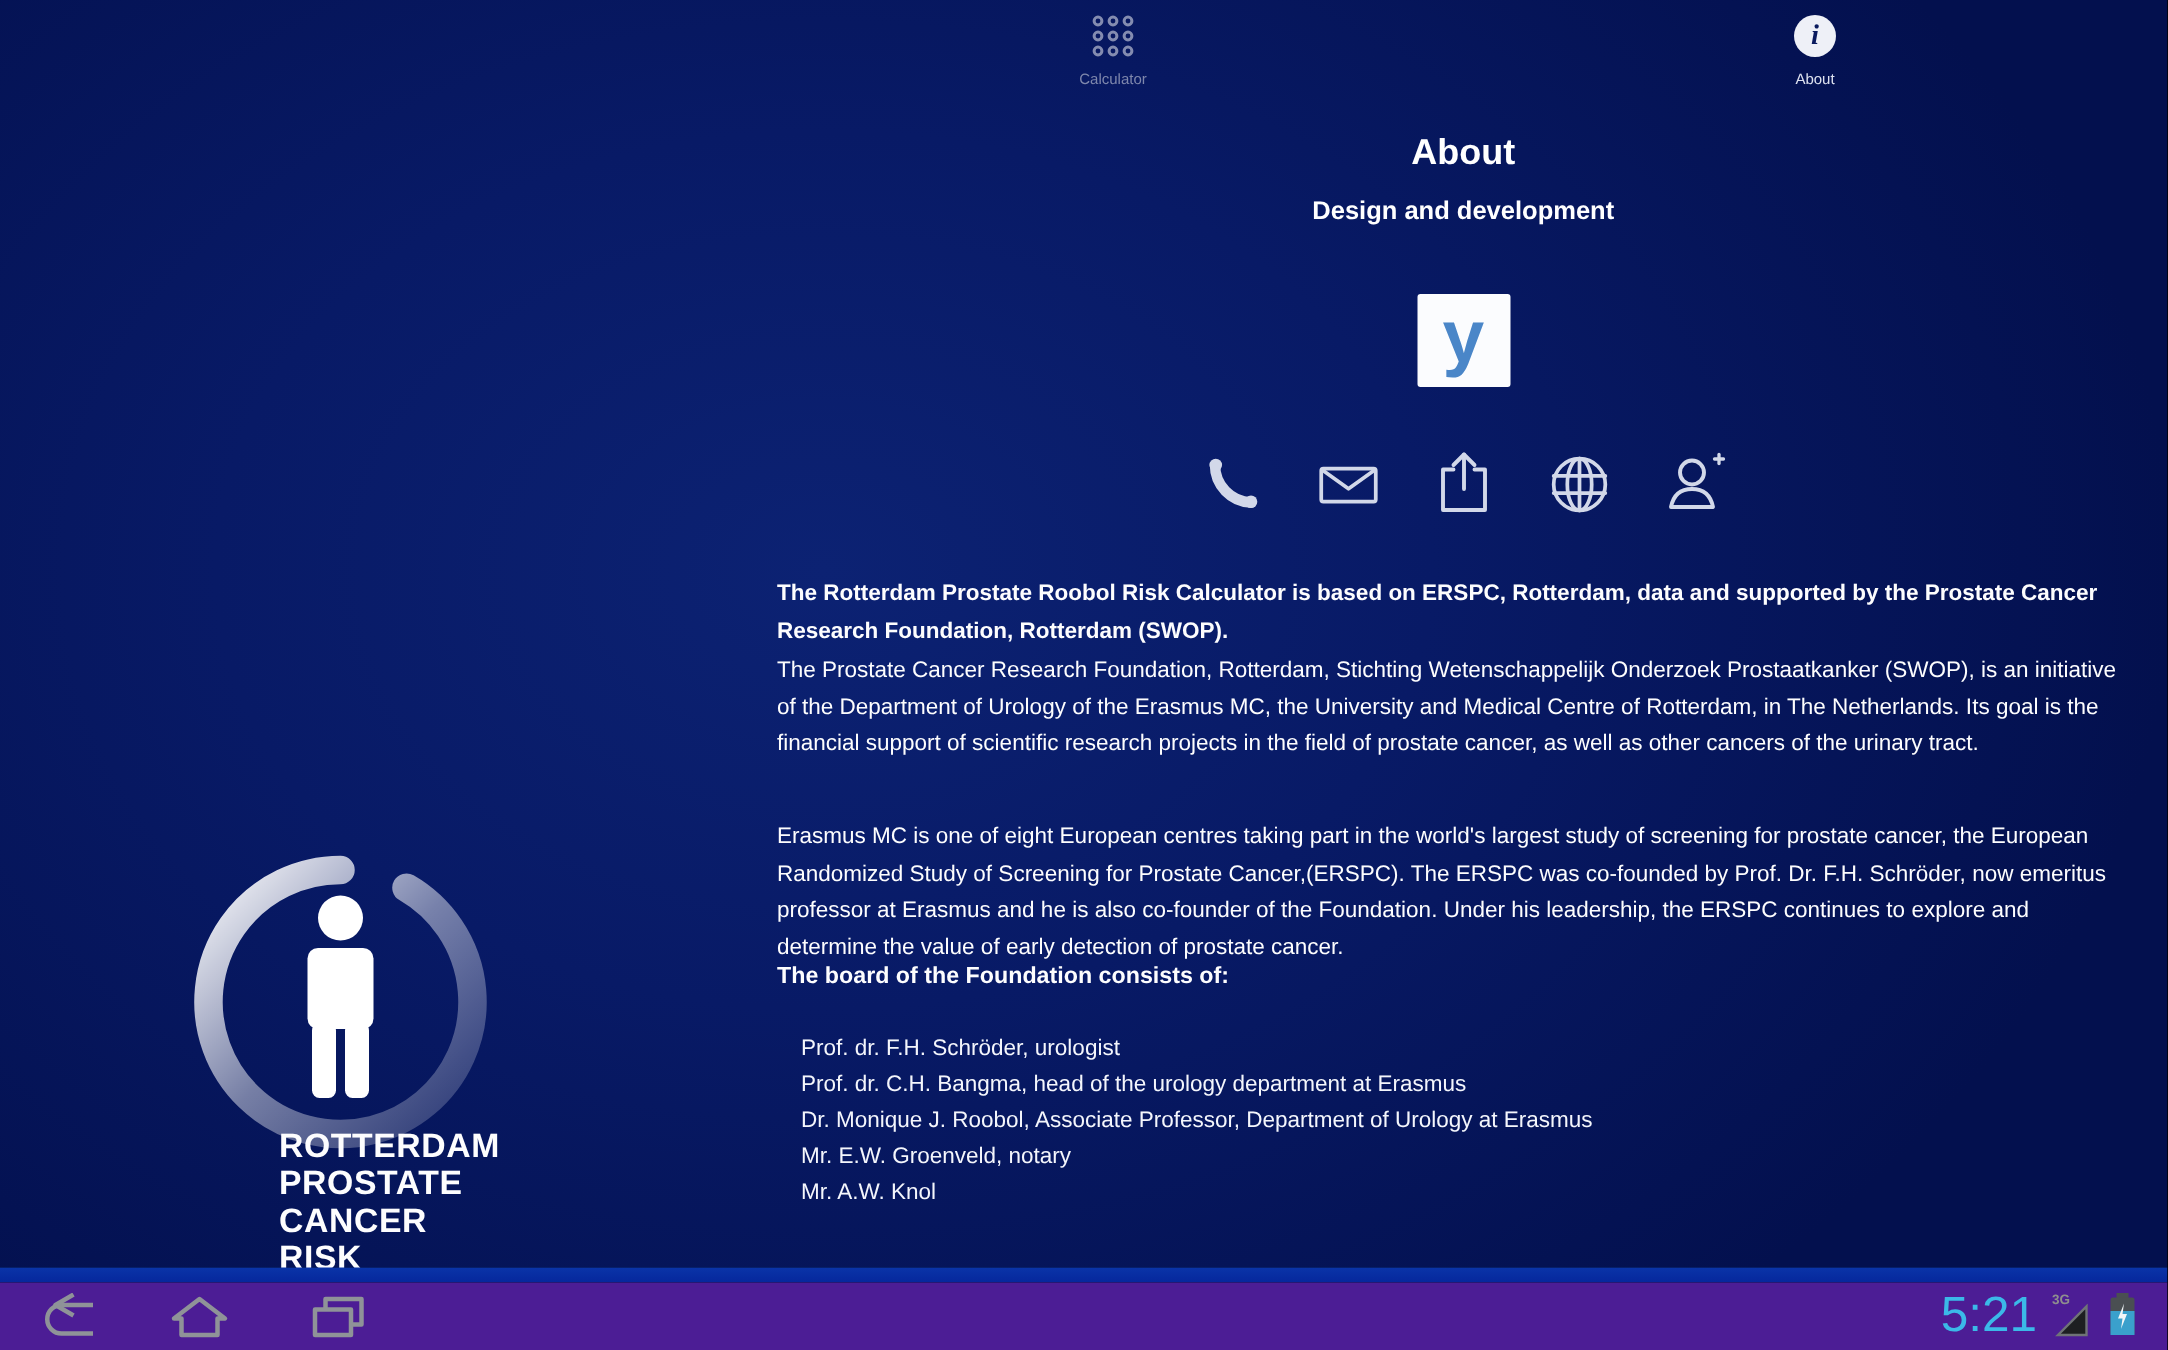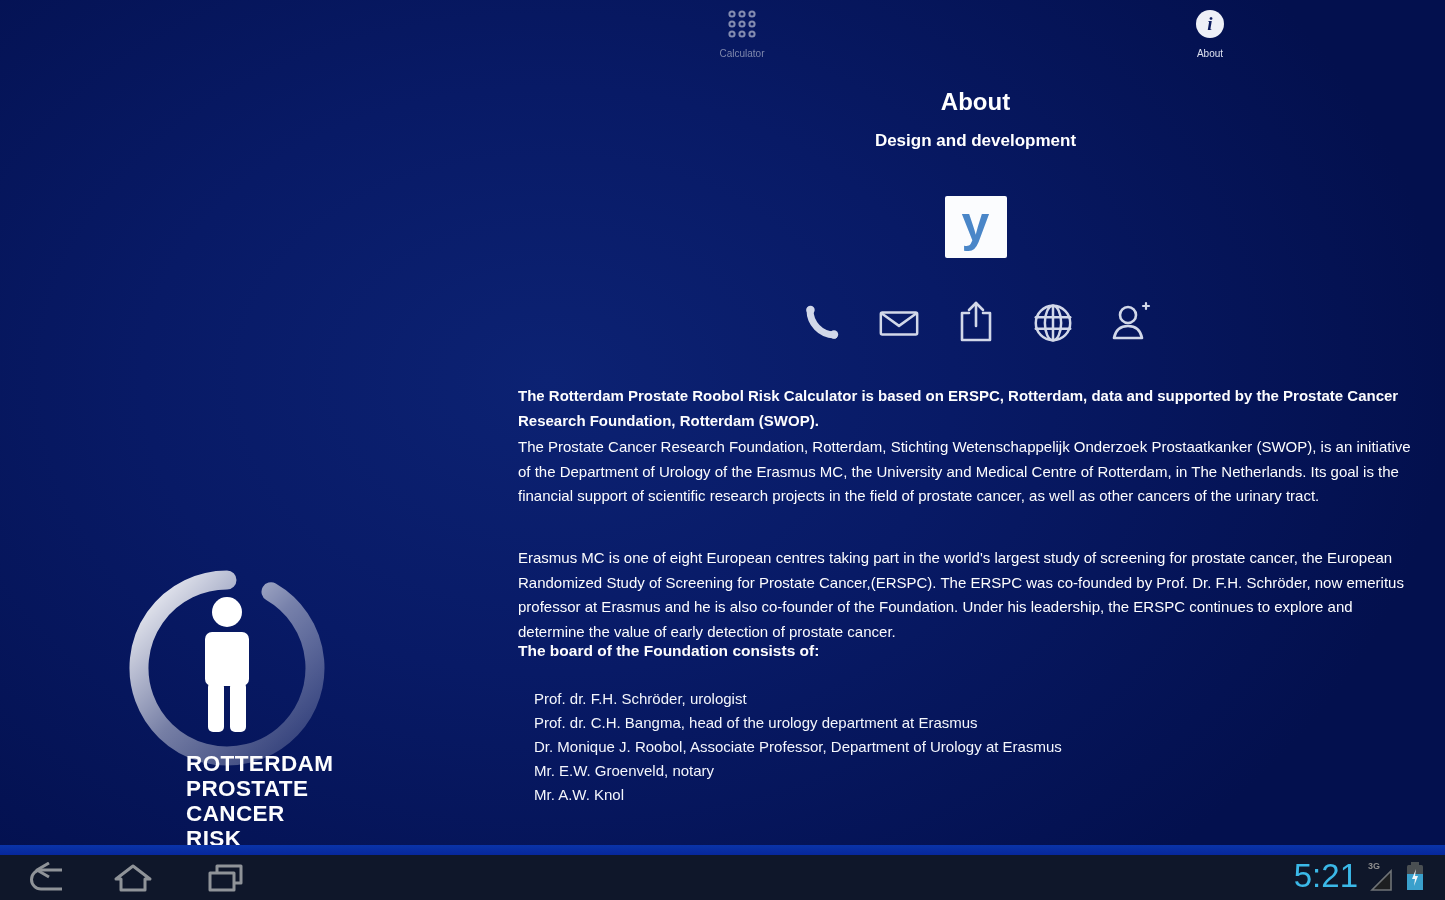--- a/index.html
+++ b/index.html
@@ -58,21 +58,21 @@
   .p2{top:420px;}
   .p3{top:531px;}
   .board-heading{position:absolute;top:642px;left:0;font-size:15.5px;font-weight:bold;color:#fdfdfe;}
   .board-list{position:absolute;top:671px;left:0;margin:16px;padding:0;list-style:none;font-size:15px;color:#f4f6fc;}
   .board-list li{line-height:23.9px;}
   
   .brand{position:absolute;left:0;top:0;}
   .brand-ring{position:absolute;left:115px;top:556px;}
   .brand-lines{position:absolute;left:147px;top:751px;color:#fdfdfe;font-weight:bold;font-size:22.5px;line-height:25px;letter-spacing:0.4px;margin-left:39px;}
   
-  .navbar{position:absolute;left:0;top:855px;width:1445px;height:45px;background:#0f172a;}
+  .navbar{position:absolute;left:0;top:855px;width:1445px;height:45px;background:#4c1d95;}
   .navbtn{position:absolute;top:6px;width:56px;height:34px;display:flex;align-items:center;justify-content:center;cursor:pointer;}
   .navbtn svg{stroke:#8f9398;fill:none;stroke-width:3;stroke-linejoin:round;stroke-linecap:butt;}
   .nav-back{left:17px;}
   .nav-home{left:105px;}
   .nav-recents{left:197px;}
   .clock{position:absolute;right:87px;top:2px;font-size:33px;color:#3bb9e8;}
   .net{position:absolute;right:47px;top:6px;width:30px;height:32px;}
   .net .nettype{position:absolute;left:0;top:0;font-size:9px;color:#8e8e8e;font-weight:bold;}
   .battery{position:absolute;right:20px;top:5px;}
 </style>

